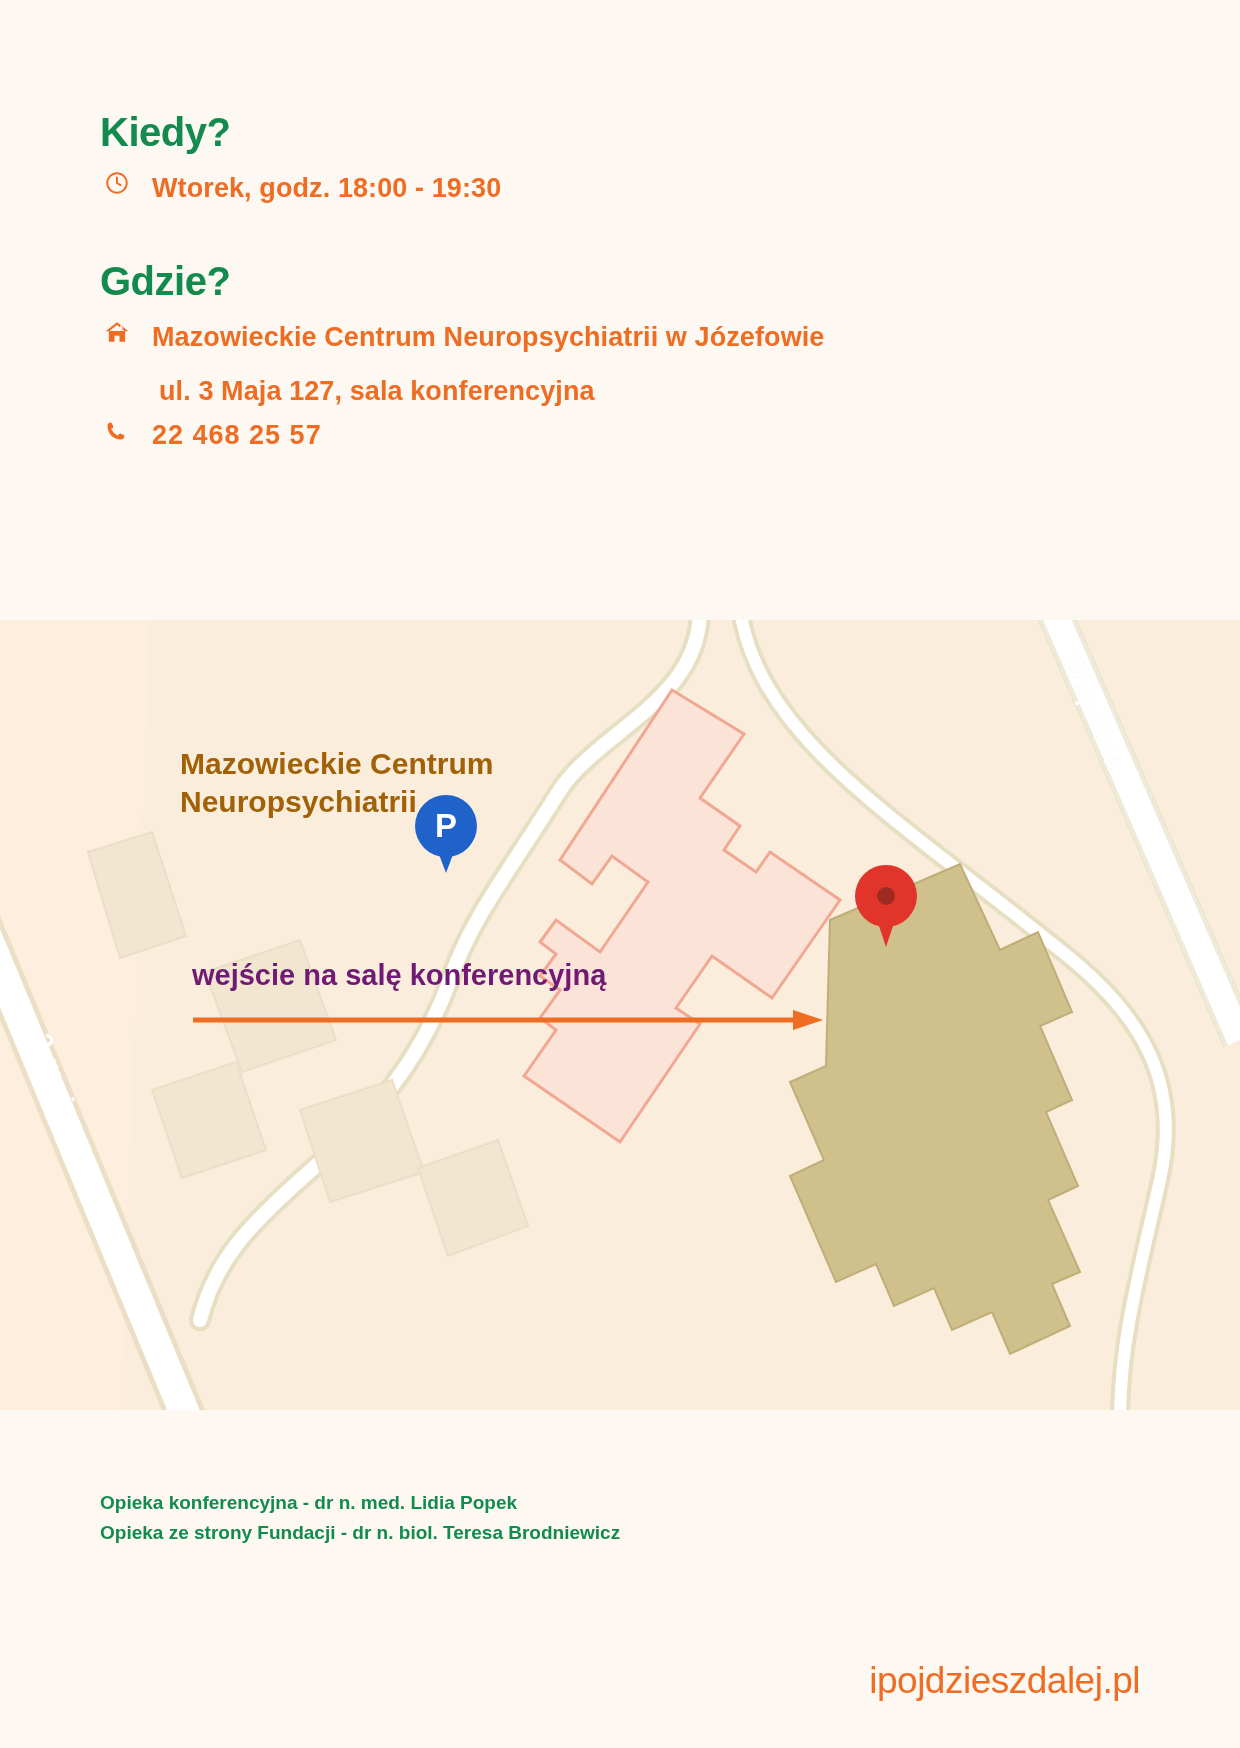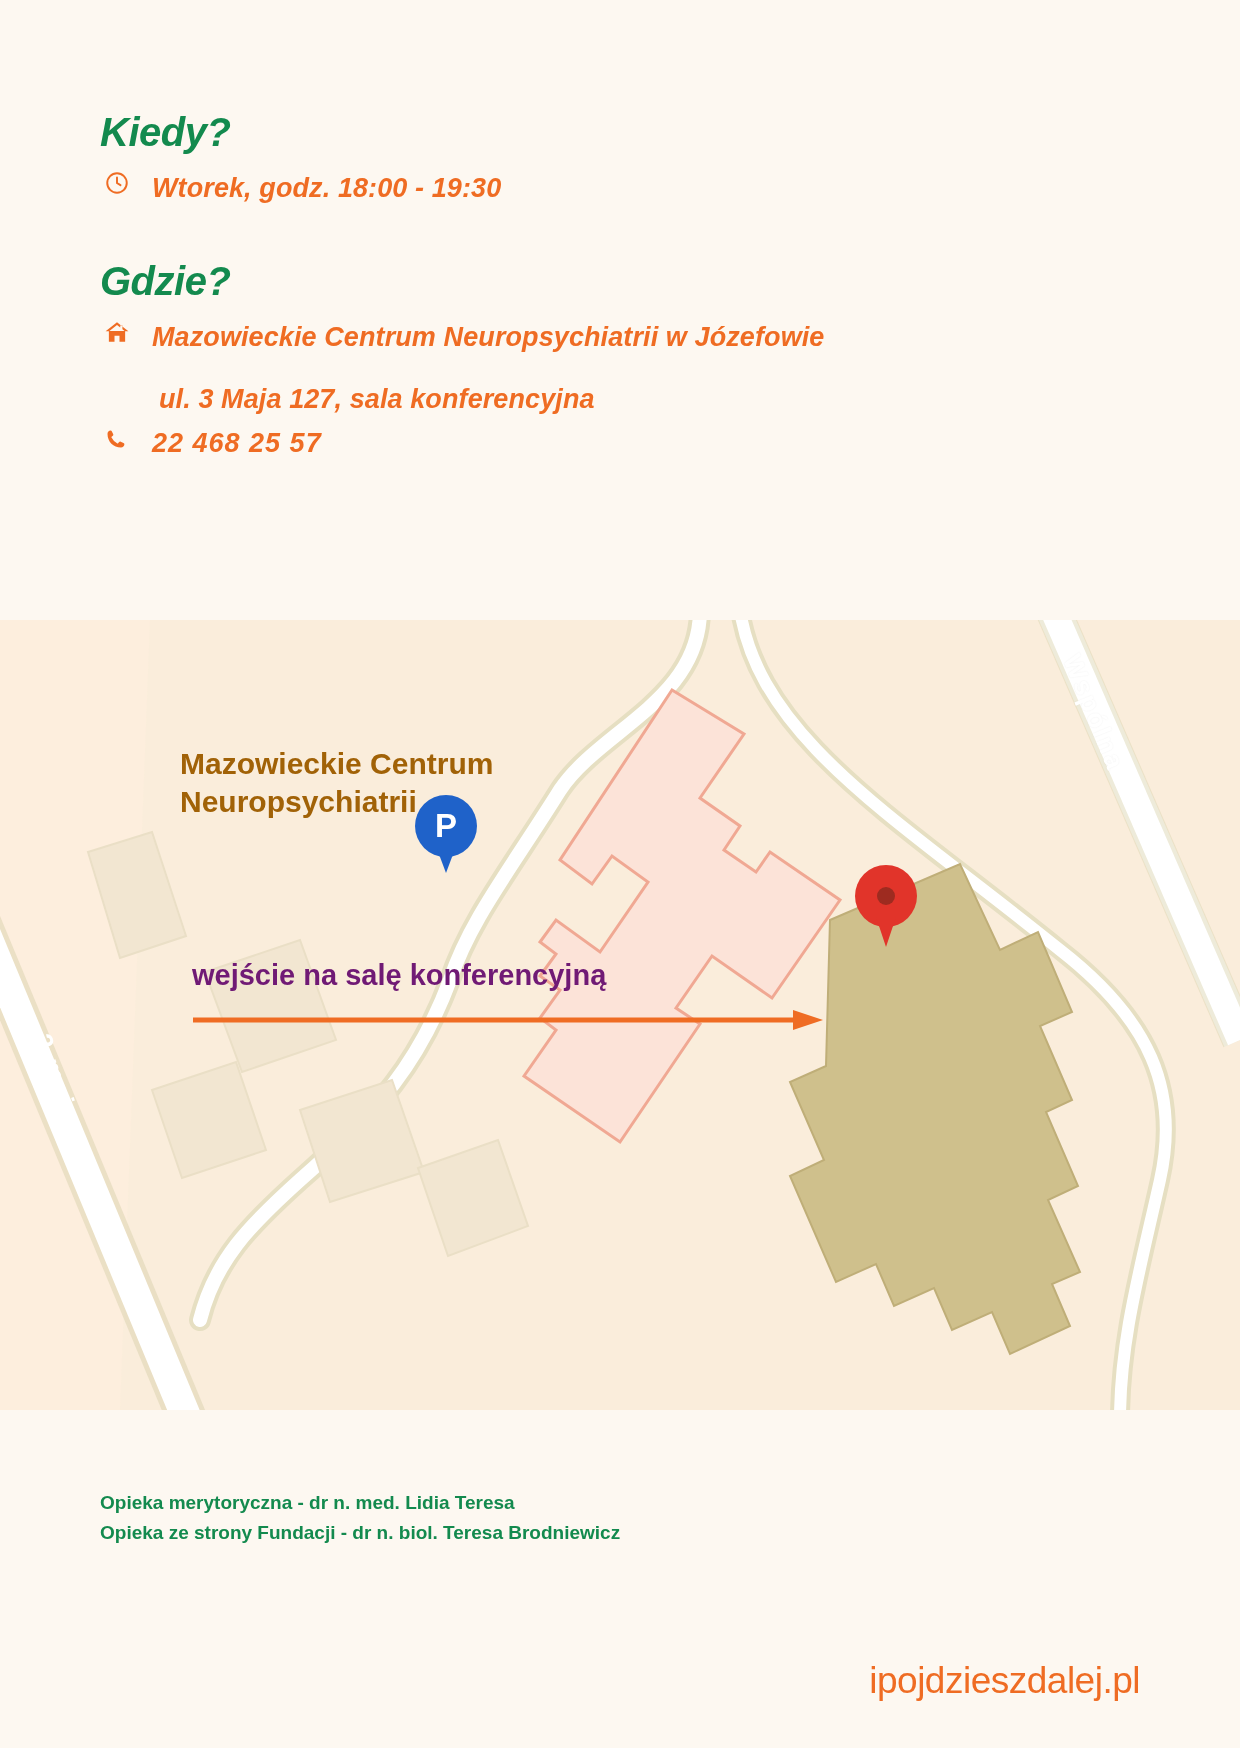--- a/index.html
+++ b/index.html
@@ -15,21 +15,20 @@
     overflow: hidden;
   }
 
   
   .info {
     position: absolute;
     left: 0; top: 0;
     width: 1240px;
     padding: 110px 0 0 100px;
     box-sizing: border-box;
-    font-style: italic;
   }
   .heading {
     color: #138a4e;
     font-size: 40px;
     font-weight: bold;
     letter-spacing: -0.5px;
     margin: 0 0 14px 0;
   }
   .heading.second { margin-top: 52px; }
 
@@ -49,21 +48,21 @@
     box-sizing: border-box;
   }
   .ltext {
     color: #ef6c23;
     font-size: 27px;
     font-weight: bold;
     line-height: 38px;
     letter-spacing: 0.1px;
   }
   .ltext.indent { padding-left: 7px; }
-  .line.sub { margin-top: 24px; }
+  .line.sub { margin-top: 16px; }
   .line.phone { }
   .ltext.phone { letter-spacing: 1px; }
 
   
   .map-wrap {
     position: absolute;
     left: 0;
     top: 620px;
     width: 1240px;
     height: 790px;
@@ -304,17 +303,17 @@
   </div>
 
   <div class="map-label entrance-label">wejście na salę konferencyjną</div>
   <svg class="arrow" viewBox="0 0 630 24">
     <line x1="0" y1="12" x2="600" y2="12" stroke="#ef6c23" stroke-width="5"></line>
     <polygon points="600,2 630,12 600,22" fill="#ef6c23"></polygon>
   </svg>
 </div>
 
 <div class="credits">
-  <div>Opieka merytoryczna - dr n. med. Lidia Teresa</div>
+  <div>Opieka konferencyjna - dr n. med. Lidia Popek</div>
   <div>Opieka ze strony Fundacji - dr n. biol. Teresa Brodniewicz</div>
 </div>
 
 <div class="site">ipojdzieszdalej.pl</div>
 
 </body></html>

